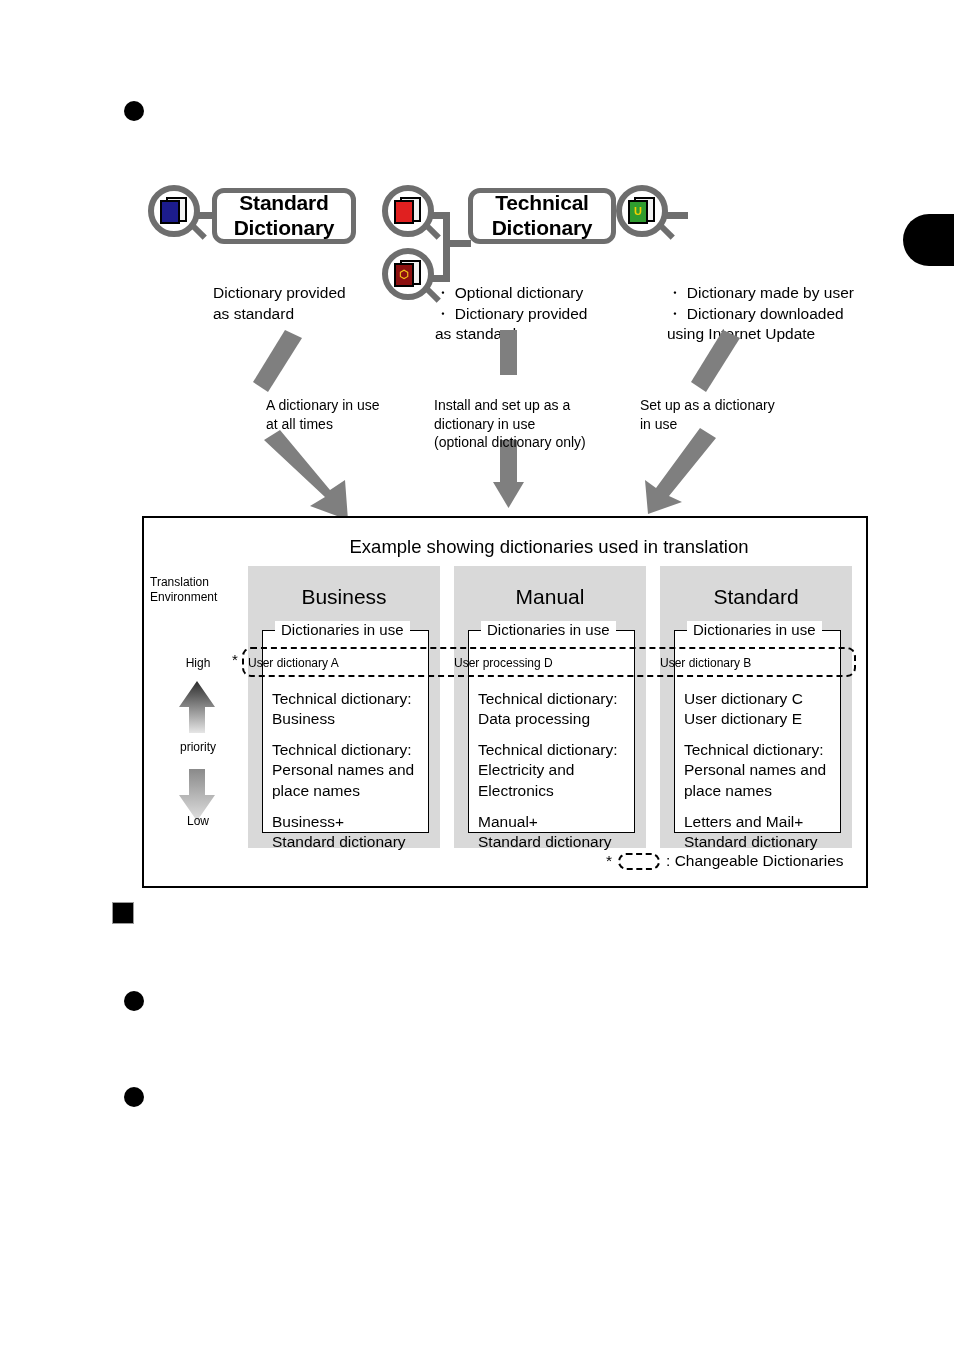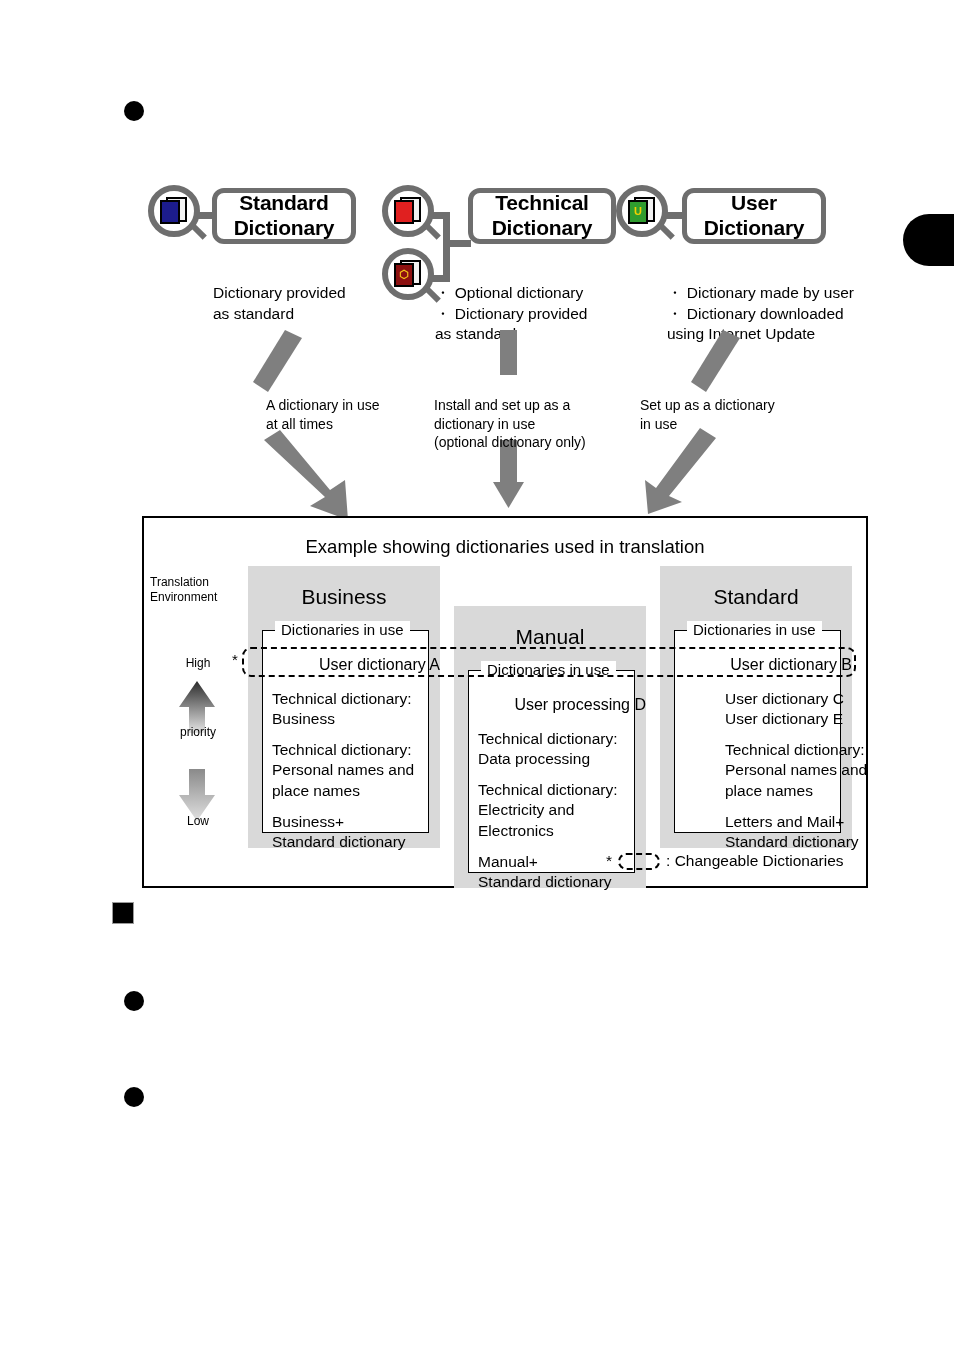--- a/index.html
+++ b/index.html
@@ -98,20 +98,21 @@
   .panel{
     position:absolute;
     border:2.5px solid #000;
     background:#fff;
     box-sizing:border-box;
   }
   .panel-title{
     position:absolute;
     width:100%;text-align:center;
     font-size:18.5px;
+    margin-left:44px;
   }
   .env-label{
     position:absolute;font-size:12px;line-height:1.28;white-space:pre-line;
   }
   .prio-word{
     position:absolute;font-size:12px;text-align:center;width:70px;
   }
 
   .col{
     position:absolute;
@@ -128,21 +129,21 @@
     box-sizing:border-box;
   }
   .fieldset-legend{
     position:absolute;
     background:#fff;
     font-size:15px;
     padding:0 6px;
     white-space:nowrap;
   }
   .row-first{
-    position:absolute;width:100%;text-align:right;font-size:16px;
+    position:absolute;width:100%;text-align:left;font-size:12px;
   }
   .dashed-hl{
     position:absolute;
     border:2px dashed #000;
     border-radius:9px;
     box-sizing:border-box;
   }
   .star{position:absolute;font-size:15px;}
   .entries{
     position:absolute;
@@ -246,24 +247,20 @@
     <div class="handle"></div>
     <div class="bookicon">
       <div class="bk">
         <div class="back"></div>
         <div class="front" style="background:#2f9c2f;"></div>
         <div class="glyph" style="color:#f5d000;">U</div>
       </div>
     </div>
   </div>
 
-  <div class="callout-box abs" style="left:66px;top:3px;width:144px;height:56px;">
-    <span>User
-Dictionary</span>
-  </div>
 
   <div class="desc abs" style="left:51px;top:98px;width:230px;">・ Dictionary made by user
 ・ Dictionary downloaded
    using Internet Update</div>
 </div>
 
 <svg class="abs" style="left:0;top:330px;" width="954" height="190">
 
   <polygon points="285,0 302,8 268,62 253,52" fill="#7f7f7f"></polygon>
   <polygon points="264,110 280,100 330,160 345,150 348,190 310,176 325,167" fill="#7f7f7f"></polygon>
@@ -302,21 +299,21 @@
       </linearGradient>
       <linearGradient id="gDn" x1="0" y1="0" x2="0" y2="1">
         <stop offset="0%" stop-color="#8a8a8a"></stop>
         <stop offset="100%" stop-color="#e0e0e0"></stop>
       </linearGradient>
     </defs>
     <polygon points="27,0 45,26 35,26 35,52 19,52 19,26 9,26" fill="url(#gUp)"></polygon>
     <polygon points="27,140 45,114 35,114 35,88 19,88 19,114 9,114" fill="url(#gDn)"></polygon>
   </svg>
 
-  <div class="prio-word" style="left:19px;top:207px;">priority</div>
+  <div class="prio-word" style="left:19px;top:222px;">priority</div>
   <div class="prio-word" style="left:19px;top:296px;">Low</div>
 
   <div class="star" style="left:88px;top:133px;">*</div>
 
   <div class="col" style="left:104px;top:48px;width:192px;height:282px;">
     <div class="col-title" style="top:19px;">Business</div>
 
     <div class="inner-box" style="left:14px;top:64px;width:167px;height:203px;"></div>
     <div class="fieldset-legend" style="left:27px;top:55px;">Dictionaries in use</div>
 
@@ -326,21 +323,21 @@
       <div class="entry">Technical dictionary:
 Business</div>
       <div class="entry">Technical dictionary:
 Personal names and
 place names</div>
       <div class="entry">Business+
 Standard dictionary</div>
     </div>
   </div>
 
-  <div class="col" style="left:310px;top:48px;width:192px;height:282px;margin-top:40px;">
+  <div class="col" style="left:310px;top:48px;width:192px;height:282px;">
     <div class="col-title" style="top:19px;">Manual</div>
 
     <div class="inner-box" style="left:14px;top:64px;width:167px;height:203px;"></div>
     <div class="fieldset-legend" style="left:27px;top:55px;">Dictionaries in use</div>
 
     <div class="row-first" style="top:90px;">User processing D</div>
 
     <div class="entries" style="left:24px;top:123px;width:155px;">
       <div class="entry">Technical dictionary:
 Data processing</div>
@@ -353,21 +350,21 @@
   </div>
 
   <div class="col" style="left:516px;top:48px;width:192px;height:282px;">
     <div class="col-title" style="top:19px;">Standard</div>
 
     <div class="inner-box" style="left:14px;top:64px;width:167px;height:203px;"></div>
     <div class="fieldset-legend" style="left:27px;top:55px;">Dictionaries in use</div>
 
     <div class="row-first" style="top:90px;">User dictionary B</div>
 
-    <div class="entries" style="left:24px;top:123px;width:155px;margin-left:41px;">
+    <div class="entries" style="left:24px;top:123px;width:155px;">
       <div class="entry">User dictionary C
 User dictionary E</div>
       <div class="entry">Technical dictionary:
 Personal names and
 place names</div>
       <div class="entry">Letters and Mail+
 Standard dictionary</div>
     </div>
   </div>
 

